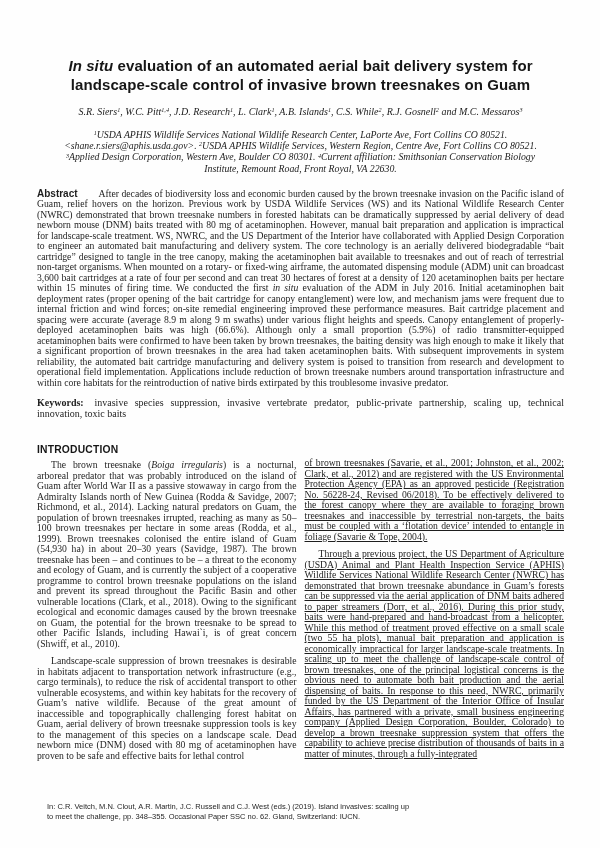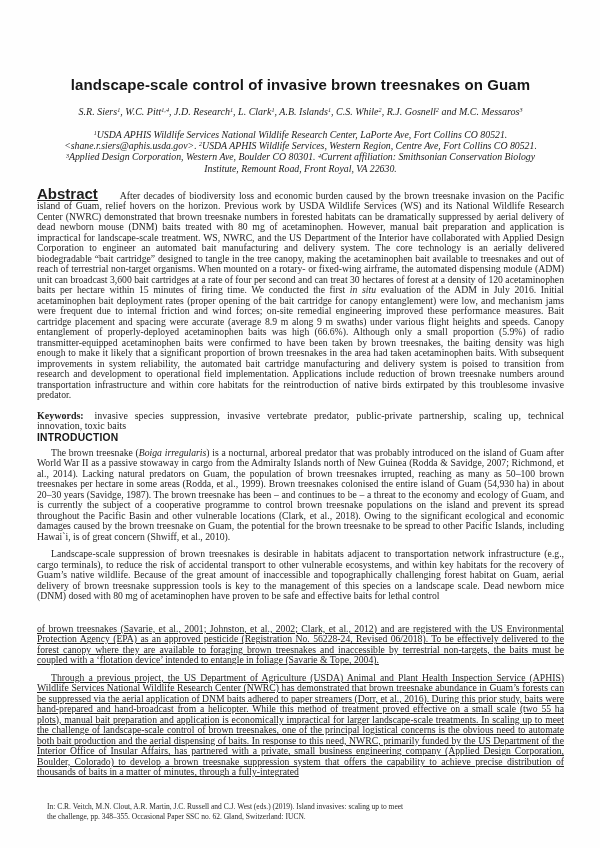--- a/index.html
+++ b/index.html
@@ -54,36 +54,35 @@
   .abstract {
     margin: 15px 0 0 0;
     font-size: 9.7px;
     line-height: 10.5px;
     text-align: justify;
     color: #1e1e1e;
   }
   .abstract-label {
     font-family: "Liberation Sans", sans-serif;
     font-weight: bold;
-    font-size: 15px;
+    font-size: 10px;
     margin-right: 19px;
-    text-decoration: underline;
   }
   .keywords {
     margin: 10px 0 0 0;
     font-size: 10px;
     line-height: 10.5px;
     text-align: justify;
   }
   .kw-label { font-weight: bold; margin-right: 4px; }
 
   .columns {
+    margin-top: 25px;
     display: flex;
     gap: 8px;
-    flex-direction: column;
   }
   .col {
     flex: 1;
     font-size: 9.7px;
     line-height: 10.5px;
     text-align: justify;
   }
   .col-right { padding-top: 14px; text-decoration: underline; }
   .section-heading {
     margin: 0 0 4px 0;
@@ -96,35 +95,35 @@
   }
   .para { margin: 0; }
   .para + .para { margin-top: 7px; }
   .indent { text-indent: 14px; }
 
   .footer {
     position: absolute;
     left: 47px;
     top: 802px;
     width: 366px;
-    font-family: Liberation Serif, serif;
+    font-family: Liberation Sans, sans-serif;
     font-size: 7.5px;
     line-height: 9.8px;
     color: #262626;
     text-align: left;
   }
 </style>
 </head>
 <body>
 
 <div class="page">
   <div class="content">
 
     <h1 class="title">
-      <br>
+      <span><i>In situ</i><span> evaluation of an automated aerial bait delivery system for</span></span><br>
       <span>landscape-scale control of invasive brown treesnakes on Guam</span>
     </h1>
 
     <p class="authors"><span>S.R. Siers</span><sup>1</sup><span>, W.C. Pitt</span><sup>1,4</sup><span>, J.D. Research</span><sup>1</sup><span>, L. Clark</span><sup>1</sup><span>, A.B. Islands</span><sup>1</sup><span>, C.S. While</span><sup>2</sup><span>, R.J. Gosnell</span><sup>2</sup><span> and M.C. Messaros</span><sup>3</sup></p>
 
     <p class="affiliations"><sup>1</sup><span>USDA APHIS Wildlife Services National Wildlife Research Center, LaPorte Ave, Fort Collins CO 80521. &lt;shane.r.siers@aphis.usda.gov&gt;. </span><sup>2</sup><span>USDA APHIS Wildlife Services, Western Region, Centre Ave, Fort Collins CO 80521. </span><sup>3</sup><span>Applied Design Corporation, Western Ave, Boulder CO 80301. </span><sup>4</sup><span>Current affiliation: Smithsonian Conservation Biology Institute, Remount Road, Front Royal, VA 22630.</span></p>
 
     <p class="abstract">
       <span class="abstract-label">Abstract</span>
       <span><span>After decades of biodiversity loss and economic burden caused by the brown treesnake invasion on the Pacific island of Guam, relief hovers on the horizon. Previous work by USDA Wildlife Services (WS) and its National Wildlife Research Center (NWRC) demonstrated that brown treesnake numbers in forested habitats can be dramatically suppressed by aerial delivery of dead newborn mouse (DNM) baits treated with 80 mg of acetaminophen. However, manual bait preparation and application is impractical for landscape-scale treatment. WS, NWRC, and the US Department of the Interior have collaborated with Applied Design Corporation to engineer an automated bait manufacturing and delivery system. The core technology is an aerially delivered biodegradable “bait cartridge” designed to tangle in the tree canopy, making the acetaminophen bait available to treesnakes and out of reach of terrestrial non-target organisms. When mounted on a rotary- or fixed-wing airframe, the automated dispensing module (ADM) unit can broadcast 3,600 bait cartridges at a rate of four per second and can treat 30 hectares of forest at a density of 120 acetaminophen baits per hectare within 15 minutes of firing time. We conducted the first </span><i>in situ</i><span> evaluation of the ADM in July 2016. Initial acetaminophen bait deployment rates (proper opening of the bait cartridge for canopy entanglement) were low, and mechanism jams were frequent due to internal friction and wind forces; on-site remedial engineering improved these performance measures. Bait cartridge placement and spacing were accurate (average 8.9 m along 9 m swaths) under various flight heights and speeds. Canopy entanglement of properly-deployed acetaminophen baits was high (66.6%). Although only a small proportion (5.9%) of radio transmitter-equipped acetaminophen baits were confirmed to have been taken by brown treesnakes, the baiting density was high enough to make it likely that a significant proportion of brown treesnakes in the area had taken acetaminophen baits. With subsequent improvements in system reliability, the automated bait cartridge manufacturing and delivery system is poised to transition from research and development to operational field implementation. Applications include reduction of brown treesnake numbers around transportation infrastructure and within core habitats for the reintroduction of native birds extirpated by this troublesome invasive predator.</span></span>

